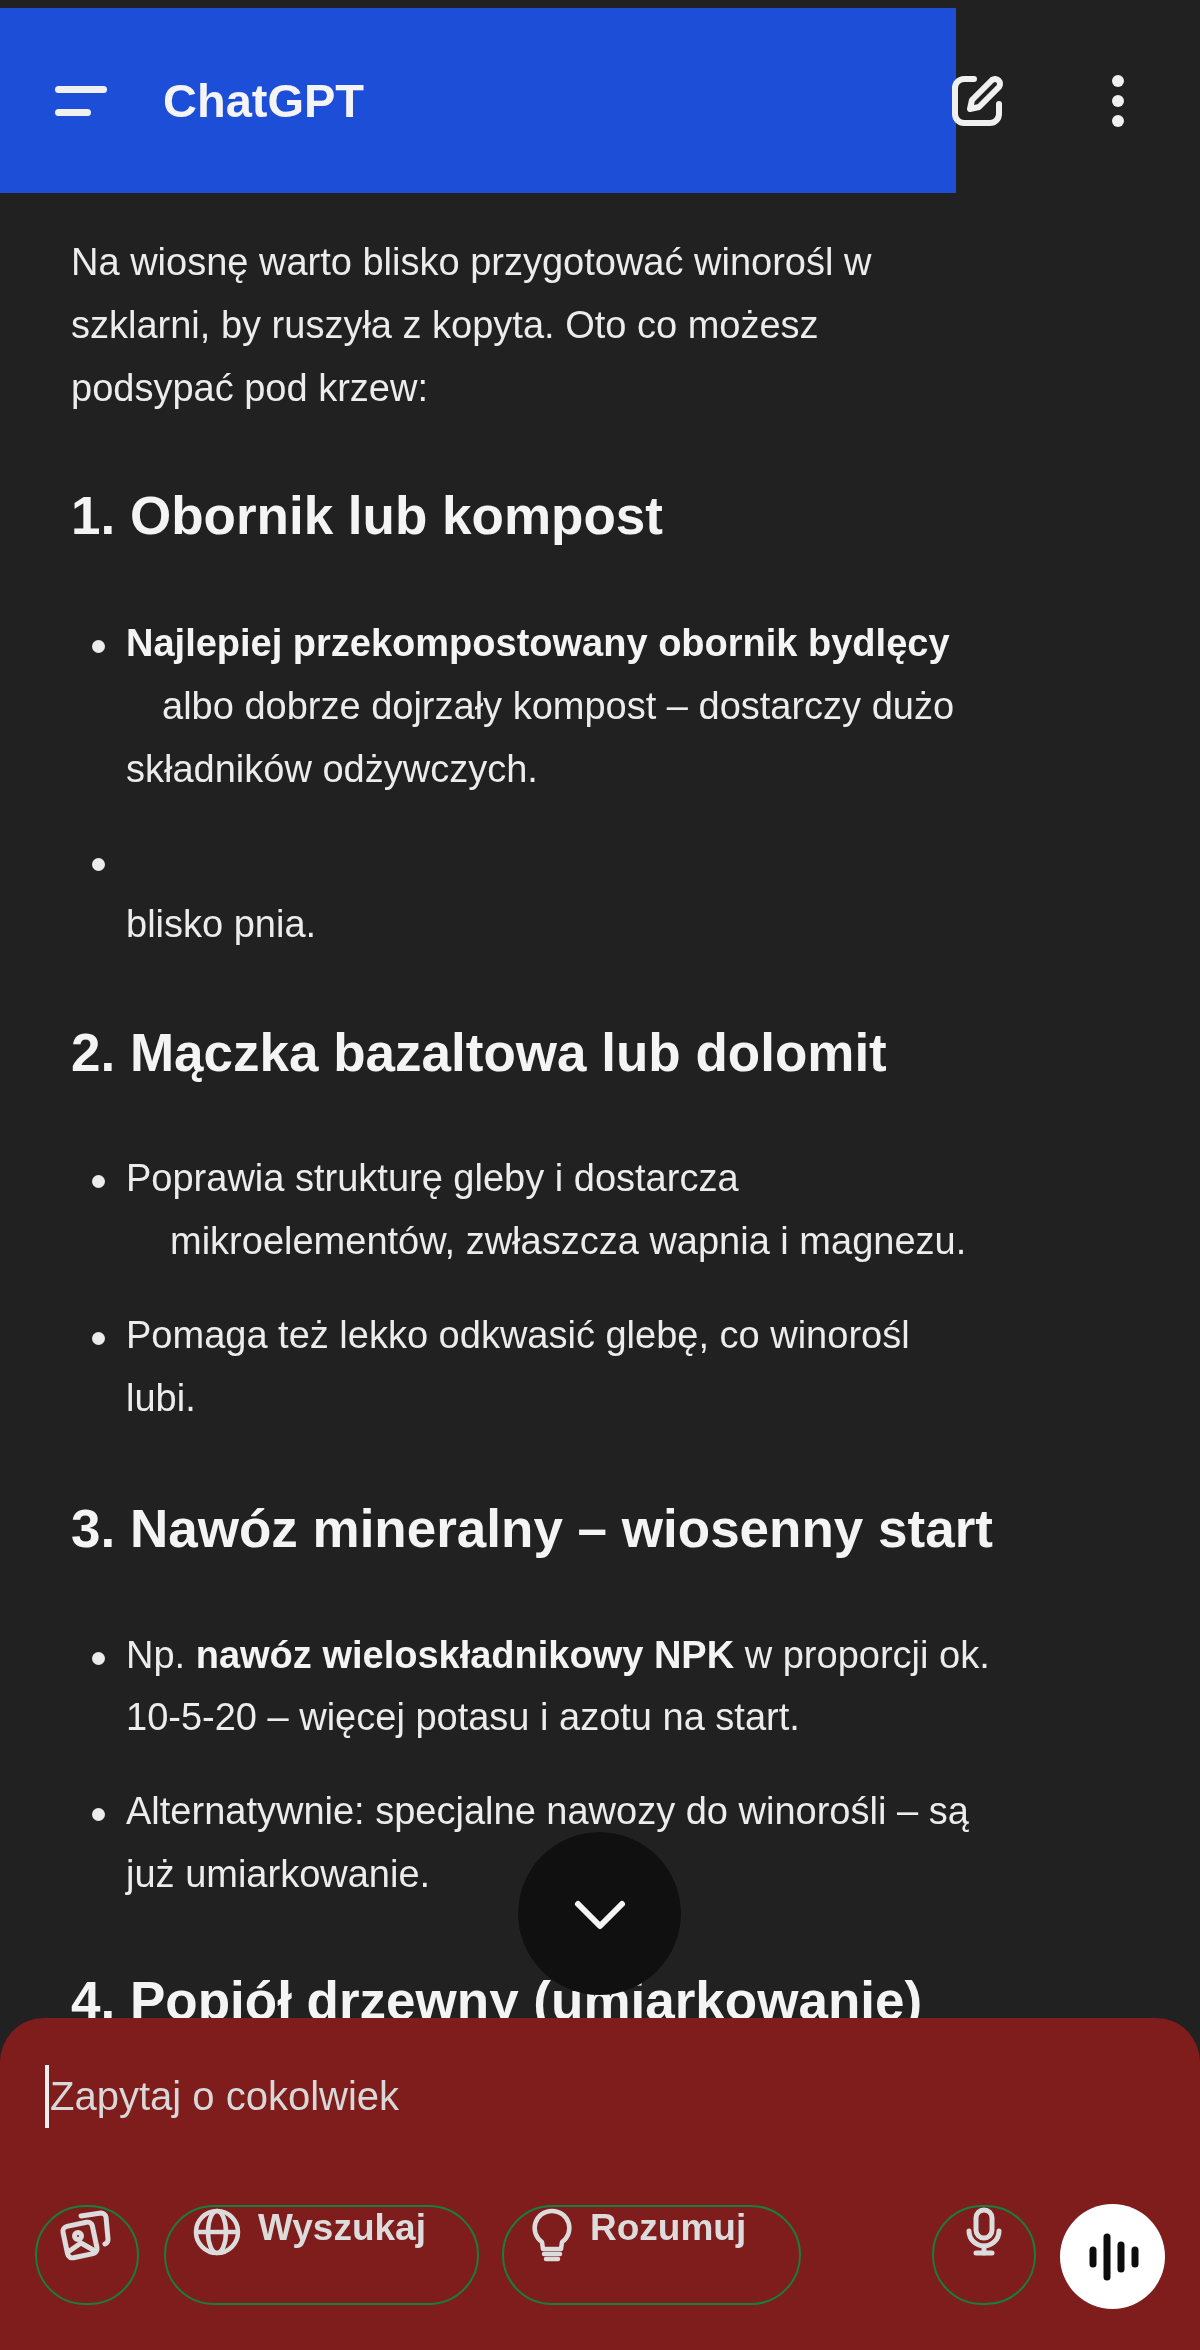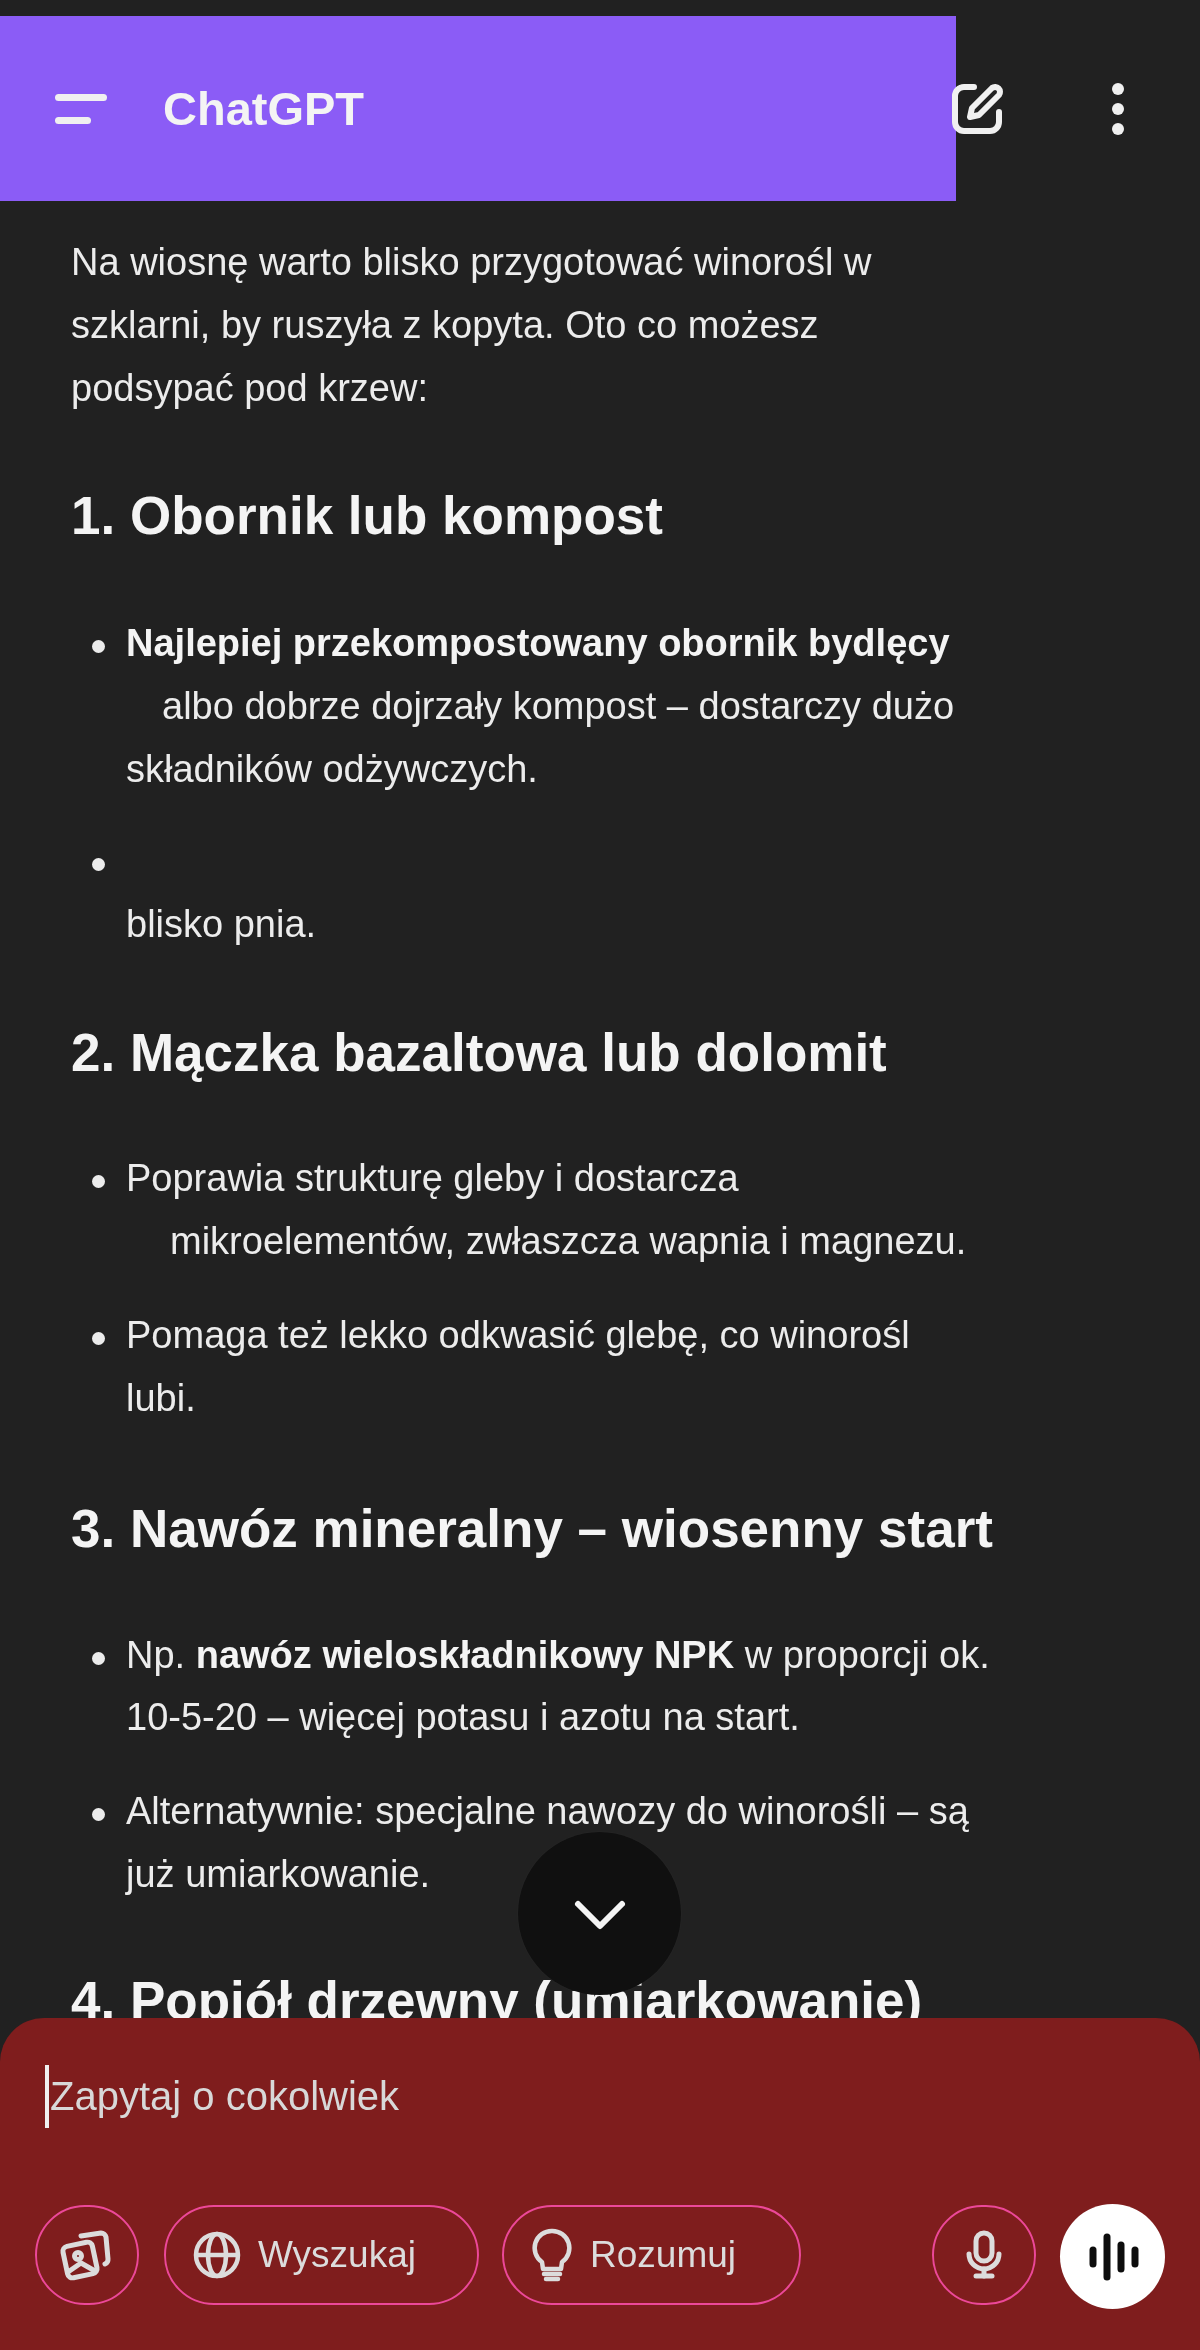--- a/index.html
+++ b/index.html
@@ -2,42 +2,42 @@
 <html><head>
 <meta charset="utf-8">
 <style>
   html, body { margin:0; padding:0; }
   body {
     width:1200px; height:2350px; overflow:hidden;
     background:#212121; color:#ececec;
     font-family:"DejaVu Sans", "Liberation Sans", sans-serif;
     position:relative;
   }
-  .header { position:absolute; left:0; top:16px; width:956px; height:185px; background:#8b5cf6; z-index:5; }
+  .header { position:absolute; left:0; top:8px; width:956px; height:185px; background:#1d4ed8; z-index:5; }
   .hamburger { position:absolute; left:50px; top:70px; width:64px; height:46px; cursor:pointer; }
   .hamburger span { position:absolute; left:5px; height:7px; border-radius:4px; background:#f0f0f0; }
   .hamburger .l1 { top:8px; width:52px; }
   .hamburger .l2 { top:31px; width:36px; }
   .title { position:absolute; left:163px; top:58px; font-size:47px; font-weight:bold; color:#f4f4f4; line-height:70px; font-family:"Liberation Sans", sans-serif; }
   .icon-btn { position:absolute; cursor:pointer; display:flex; align-items:center; justify-content:center; }
   .edit-btn { left:940px; top:55px; width:76px; height:76px; }
   .more-btn { left:1090px; top:55px; width:56px; height:76px; }
 
   .content { position:absolute; left:0; top:0; width:1200px; height:2350px; font-size:38px; }
   .line { position:absolute; white-space:nowrap; font-size:38px; line-height:50px; color:#ececec; font-family:"Liberation Sans", sans-serif; }
   .h { position:absolute; white-space:nowrap; font-size:53px; line-height:64px; font-weight:bold; color:#f4f4f4; font-family:"Liberation Sans", sans-serif; }
   .bullet-dot { position:absolute; width:13px; height:13px; border-radius:50%; background:#ececec; }
   b { font-weight:bold; color:#f4f4f4; }
 
   .scroll-btn { position:absolute; left:518px; top:1832px; width:163px; height:163px; border-radius:50%; background:#101010; z-index:6; display:flex; align-items:center; justify-content:center; cursor:pointer; box-shadow:0 0 2px rgba(255,255,255,0.05); }
 
   .composer { position:absolute; left:0; top:2018px; width:1200px; height:332px; background:#7f1d1d; border-radius:44px 44px 0 0; z-index:7; }
   .caret { position:absolute; left:45px; top:47px; width:4px; height:63px; background:#f0f0f0; }
   .placeholder { position:absolute; left:50px; top:48px; font-size:40px; line-height:60px; color:#d8d8d8; font-family:"Liberation Sans", sans-serif; white-space:nowrap; }
-  .pill { position:absolute; top:187px; height:100px; border:2px solid #ec4899; border-radius:52px; box-sizing:border-box; display:flex; align-items:center; cursor:pointer; color:#dcdcdc; }
+  .pill { position:absolute; top:187px; height:100px; border:2px solid #15803d; border-radius:52px; box-sizing:border-box; display:flex; cursor:pointer; color:#dcdcdc;font-weight:bold; }
   .pill .lbl { font-size:37px; font-family:"Liberation Sans", sans-serif; }
   .attach-btn { left:35px; width:104px; justify-content:center; }
   .search-btn { left:164px; width:315px; padding-left:26px; }
   .reason-btn { left:502px; width:299px; padding-left:26px; }
   .search-btn .lbl, .reason-btn .lbl { margin-left:16px; }
   .mic-btn { left:932px; width:104px; justify-content:center; }
   .voice-btn { position:absolute; left:1060px; top:186px; width:105px; height:105px; border-radius:50%; background:#ffffff; display:flex; align-items:center; justify-content:center; cursor:pointer; }
 </style>
 </head>
 <body>

